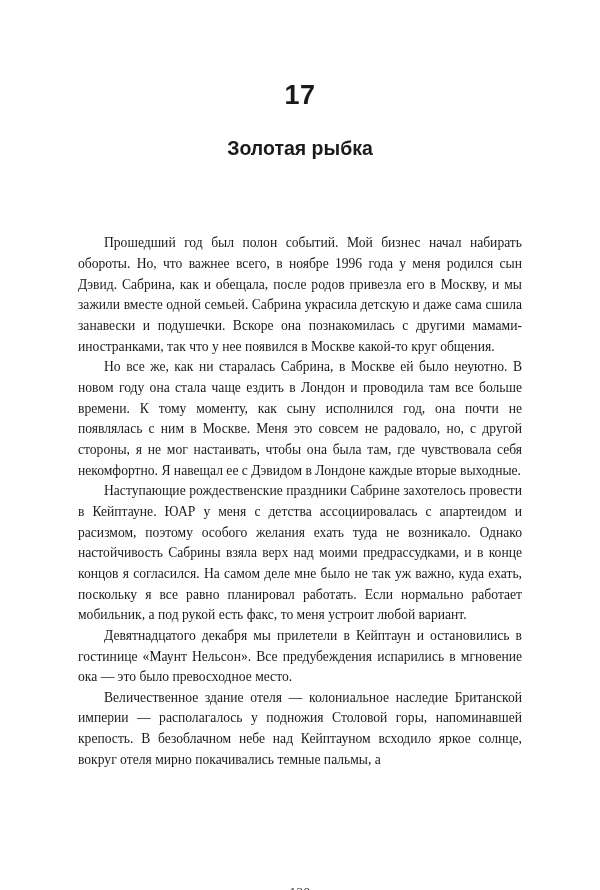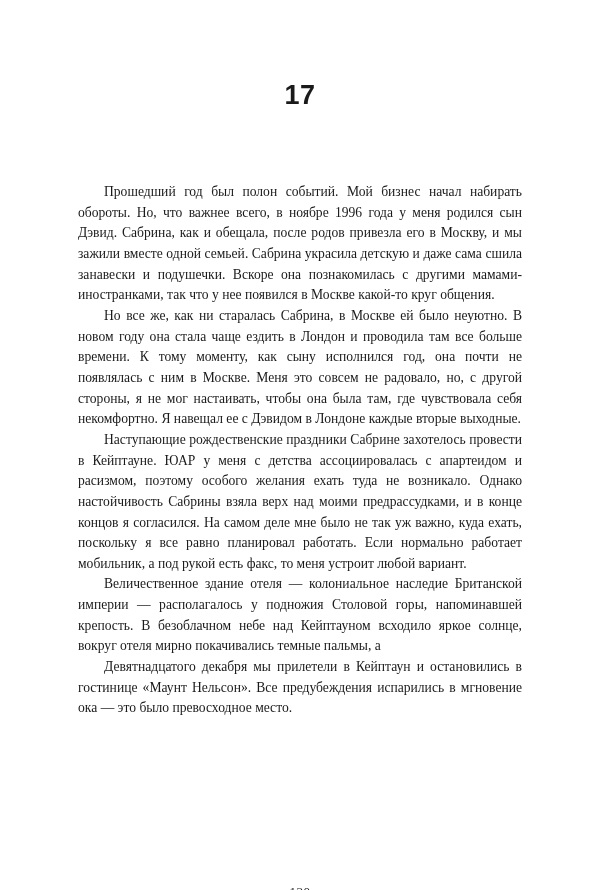--- a/index.html
+++ b/index.html
@@ -60,24 +60,25 @@
     letter-spacing: 0.5px;
   }
 </style>
 </head>
 <body>
 
 <div class="page">
 
   <div class="chapter-number">17</div>
 
+  <div class="chapter-title">Золотая рыбка</div>
 
   <div class="body-text">
     <p>Прошедший год был полон событий. Мой бизнес начал набирать обороты. Но, что важнее всего, в ноябре 1996 года у меня родил­ся сын Дэвид. Сабрина, как и обещала, после родов привезла его в Москву, и мы зажили вместе одной семьей. Сабрина украсила дет­скую и даже сама сшила занавески и подушечки. Вскоре она по­знакомилась с другими мамами-иностранками, так что у нее по­явился в Москве какой-то круг общения.</p>
     <p>Но все же, как ни старалась Сабрина, в Москве ей было не­уютно. В новом году она стала чаще ездить в Лондон и проводи­ла там все больше времени. К тому моменту, как сыну исполнил­ся год, она почти не появлялась с ним в Москве. Меня это совсем не радовало, но, с другой стороны, я не мог настаивать, чтобы она была там, где чувствовала себя некомфортно. Я навещал ее с Дэ­видом в Лондоне каждые вторые выходные.</p>
     <p>Наступающие рождественские праздники Сабрине захотелось провести в Кейптауне. ЮАР у меня с детства ассоциировалась с апартеидом и расизмом, поэтому особого желания ехать туда не возникало. Однако настойчивость Сабрины взяла верх над моими предрассудками, и в конце концов я согласился. На самом деле мне было не так уж важно, куда ехать, поскольку я все равно плани­ровал работать. Если нормально работает мобильник, а под рукой есть факс, то меня устроит любой вариант.</p>
+    <p>Девятнадцатого декабря мы прилетели в Кейптаун и останови­лись в гостинице «Маунт Нельсон». Все предубеждения испарились в мгновение ока — это было превосходное место.</p>
     <p>Величественное здание отеля — колониальное наследие Британ­ской империи — располагалось у подножия Столовой горы, напо­минавшей крепость. В безоблачном небе над Кейптауном всходило яркое солнце, вокруг отеля мирно покачивались темные пальмы, а</p>
-    <p>Девятнадцатого декабря мы прилетели в Кейптаун и останови­лись в гостинице «Маунт Нельсон». Все предубеждения испарились в мгновение ока — это было превосходное место.</p>
   </div>
 
   <div class="page-number">130</div>
 
 </div>
 
 </body></html>

